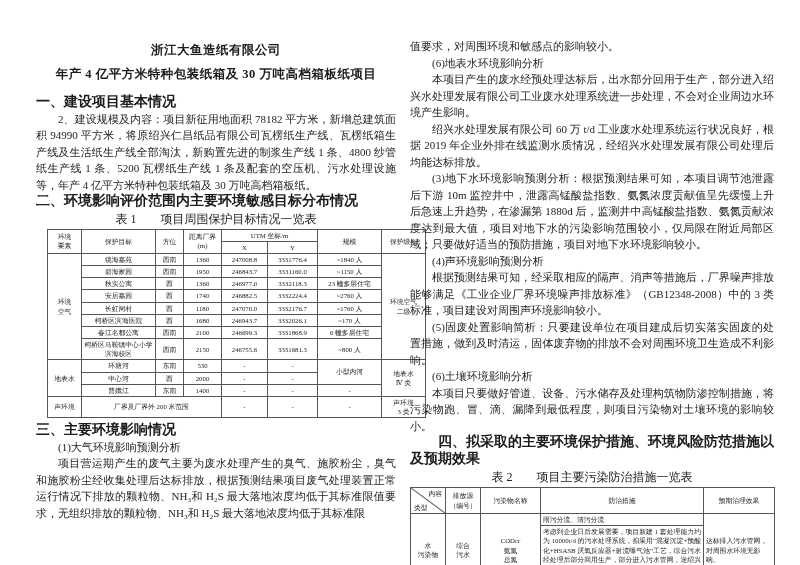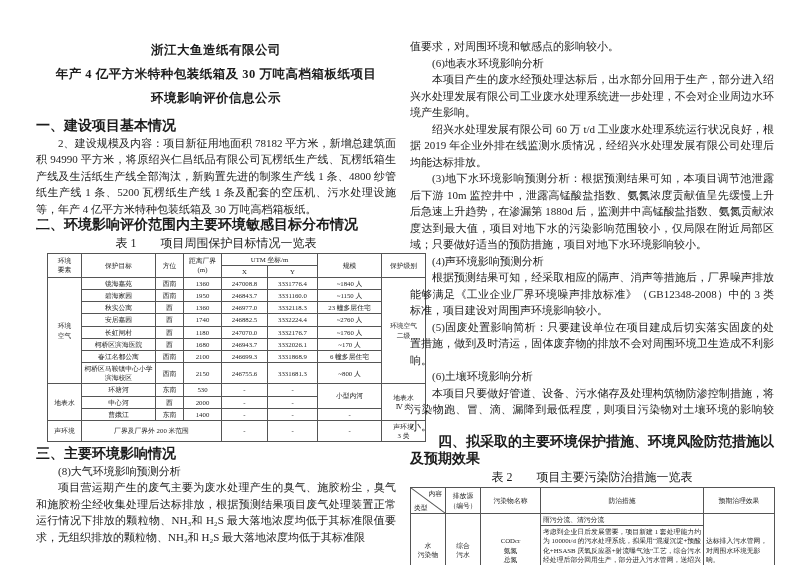--- a/index.html
+++ b/index.html
@@ -39,21 +39,20 @@
 </style>
 </head>
 <body>
 
 <div class="page">
 
   <div class="col-left">
     <div class="title-block">
       <div class="title-line">浙江大鱼造纸有限公司</div>
       <div class="title-line">年产 4 亿平方米特种包装纸箱及 30 万吨高档箱板纸项目</div>
-      <div class="title-line">环境影响评价信息公示</div>
     </div>
 
     <div class="sec-heading">一、建设项目基本情况</div>
     <p class="body-p">2、建设规模及内容：项目新征用地面积 78182 平方米，新增总建筑面积 94990 平方米，将原绍兴仁昌纸品有限公司瓦楞纸生产线、瓦楞纸箱生产线及生活纸生产线全部淘汰，新购置先进的制浆生产线 1 条、4800 纱管纸生产线 1 条、5200 瓦楞纸生产线 1 条及配套的空压机、污水处理设施等，年产 4 亿平方米特种包装纸箱及 30 万吨高档箱板纸。</p>
 
     <div class="sec-heading">二、环境影响评价范围内主要环境敏感目标分布情况</div>
     <div class="tbl-caption">表 1　　项目周围保护目标情况一览表</div>
 
     <table class="t1">
       <colgroup>
@@ -197,21 +196,21 @@
         <td>-</td>
         <td>
           <div>声环境</div>
               <div>3 类</div>
         </td>
       </tr>
     </tbody>
       </table>
 
     <div class="sec-heading">三、主要环境影响情况</div>
-    <p class="body-p">(8)大气环境影响预测分析</p>
+    <p class="body-p">(1)大气环境影响预测分析</p>
     <p class="body-p">项目营运期产生的废气主要为废水处理产生的臭气、施胶粉尘，臭气和施胶粉尘经收集处理后达标排放，根据预测结果项目废气处理装置正常运行情况下排放的颗粒物、NH₃和 H₂S 最大落地浓度均低于其标准限值要求，无组织排放的颗粒物、NH₃和 H₂S 最大落地浓度均低于其标准限</p>
   </div>
 
   <div class="col-right">
     <p class="body-p no-indent">值要求，对周围环境和敏感点的影响较小。</p>
     <p class="body-p">(6)地表水环境影响分析</p>
     <p class="body-p">本项目产生的废水经预处理达标后，出水部分回用于生产，部分进入绍兴水处理发展有限公司工业废水处理系统进一步处理，不会对企业周边水环境产生影响。</p>
     <p class="body-p">绍兴水处理发展有限公司 60 万 t/d 工业废水处理系统运行状况良好，根据 2019 年企业外排在线监测水质情况，经绍兴水处理发展有限公司处理后均能达标排放。</p>
     <p class="body-p">(3)地下水环境影响预测分析：根据预测结果可知，本项目调节池泄露后下游 10m 监控井中，泄露高锰酸盐指数、氨氮浓度贡献值呈先缓慢上升后急速上升趋势，在渗漏第 1880d 后，监测井中高锰酸盐指数、氨氮贡献浓度达到最大值，项目对地下水的污染影响范围较小，仅局限在附近局部区域；只要做好适当的预防措施，项目对地下水环境影响较小。</p>
     <p class="body-p">(4)声环境影响预测分析</p>

